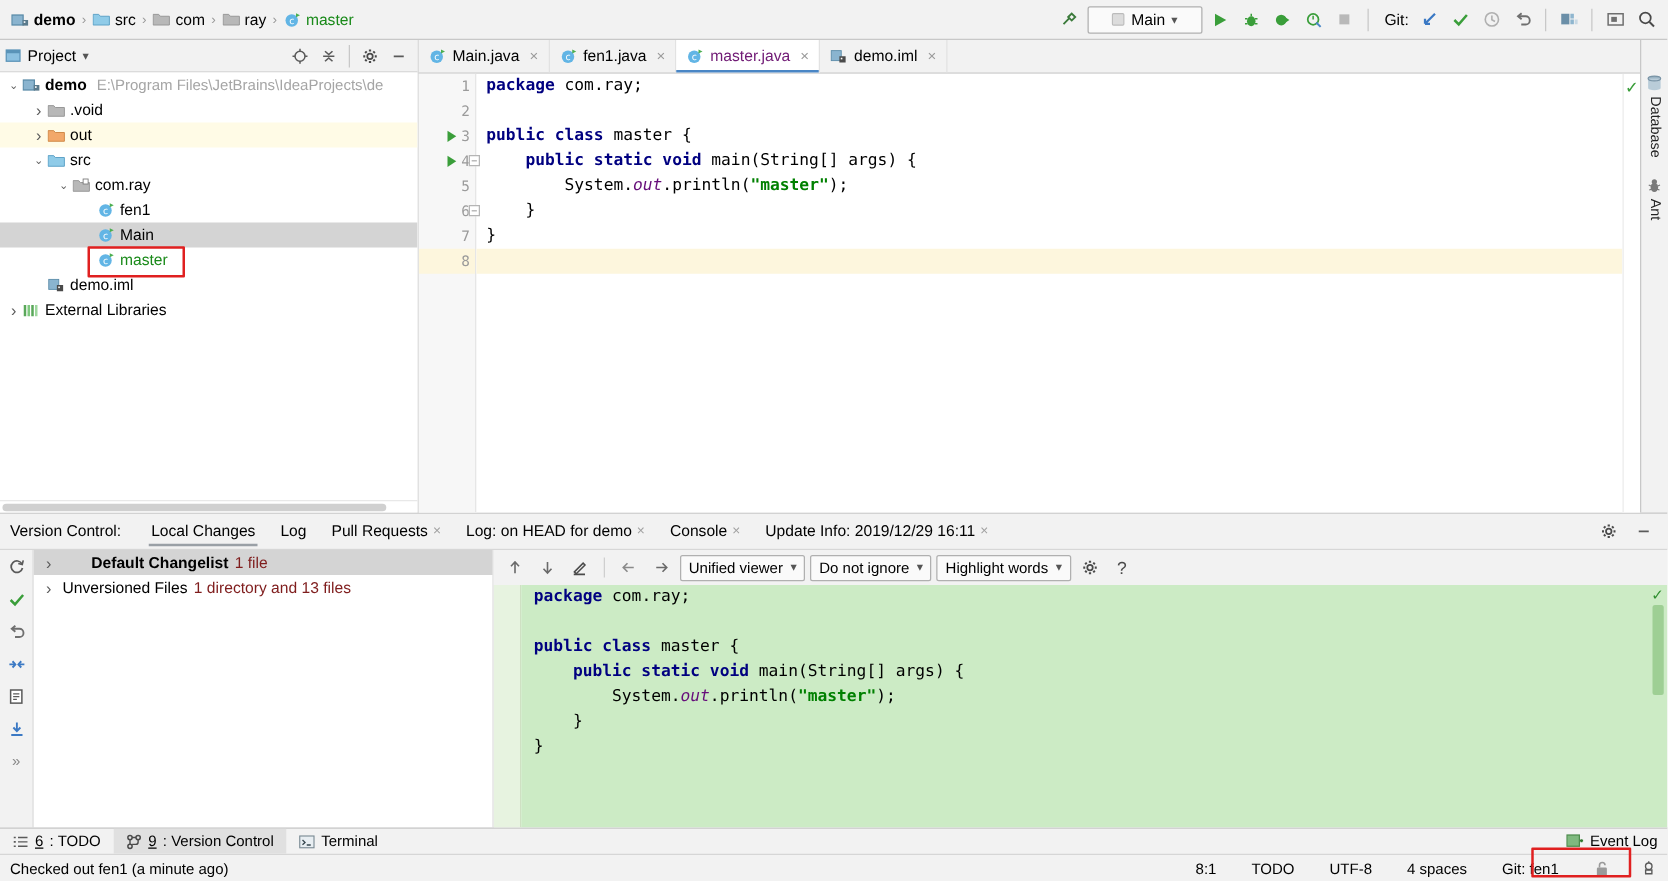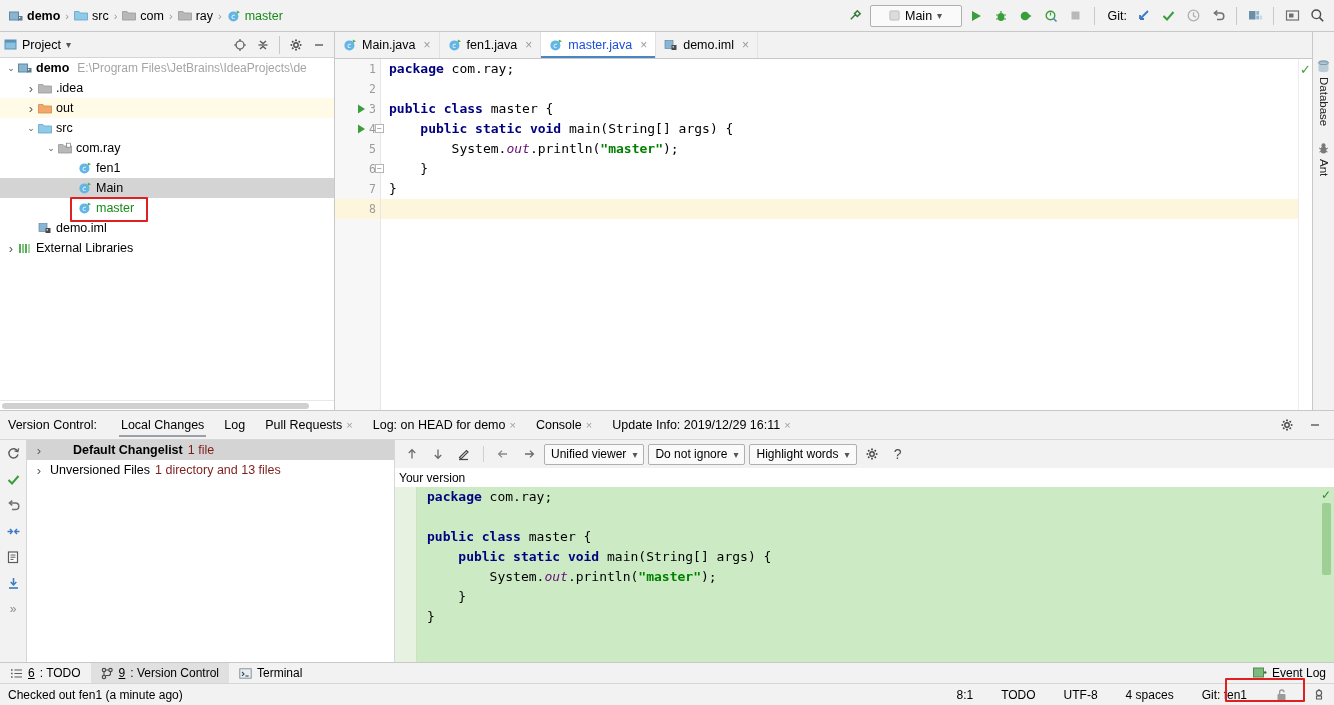--- a/index.html
+++ b/index.html
@@ -70,21 +70,21 @@
     pointer-events: none;
   }
   .hscroll-track { height: 10px; background: #fff; border-top: 1px solid #e8e8e8; position: relative; flex: 0 0 10px; }
   .hscroll-thumb { position: absolute; left: 2px; top: 2px; height: 6px; width: 307px; background: #d0d0d0; border-radius: 3px; }
 
   
   .etabs { height: 27px; display: flex; background: #f2f2f2; border-bottom: 1px solid #c8c8c8; flex: 0 0 27px; align-items: stretch; }
   .etab { display: flex; align-items: center; gap: 5px; padding: 0 8px; font-size: 12.5px; position: relative; border-right: 1px solid #e2e2e2; }
   .etab.active { background: #fff; }
   .etab.active::after { content:""; position:absolute; left:0; right:0; bottom:0; height:2px; background:#4a86c5; }
-  .etab .tab-label.green { color: #1d4ed8; }
+  .etab .tab-label.green { color: #701a75; }
   .etab .x { color: #9a9a9a; font-size: 12px; margin-left: 3px; }
 
   
   .editor { flex: 1; display: flex; background: #fff; min-height: 0; position: relative; overflow: hidden; }
   .gutter {
     width: 46px; background: #f7f7f7; border-right: 1px solid #e6e6e6;
     flex: 0 0 46px; position: relative;
   }
   .gline { height: 20px; display: flex; align-items: center; justify-content: flex-end;
            padding-right: 4px; color: #9b9b9b; font-family: "DejaVu Sans Mono", monospace; font-size: 11.5px; }
@@ -371,21 +371,21 @@
             <span class="tlabel bold">demo</span>
             <span class="tpath">E:\Program Files\JetBrains\IdeaProjects\de</span>
           </div>
           <div class="trow" style="padding-left: 24px;">
             <span class="twist" style="font-size: 13px; line-height: 13px;">›</span>
             <span style="display: inline-flex; align-items: center;">
               <svg width="14" height="13" viewBox="0 0 14 13">
                 <path d="M0.5 2.5 H5 L6.2 4 H13.5 V11 H0.5 Z" fill="#b8b8b8" stroke="#989898" stroke-width="0.8"></path>
               </svg>
             </span>
-            <span class="tlabel">.idea</span>
+            <span class="tlabel">.void</span>
           </div>
           <div class="trow band-yellow" style="padding-left: 24px;">
             <span class="twist" style="font-size: 13px; line-height: 13px;">›</span>
             <span style="display: inline-flex; align-items: center;">
               <svg width="14" height="13" viewBox="0 0 14 13">
                 <path d="M0.5 2.5 H5 L6.2 4 H13.5 V11 H0.5 Z" fill="#f2a86a" stroke="#d08a4a" stroke-width="0.8"></path>
               </svg>
             </span>
             <span class="tlabel">out</span>
           </div>
@@ -751,21 +751,20 @@
                   <path d="M10.8 7 H12.4"></path>
                   <path d="M3.2 3.2 L4.3 4.3"></path>
                   <path d="M9.7 9.7 L10.8 10.8"></path>
                   <path d="M10.8 3.2 L9.7 4.3"></path>
                   <path d="M4.3 9.7 L3.2 10.8"></path>
                 </g>
               </svg>
           </span>
           <span class="icon-btn" style="color:#4a4a4a;font-size:14px;">?</span>
         </div>
-        <div class="your-version">Your version</div>
         <div class="diff-code">
           <div class="diff-gutter"></div>
           <div class="diff-text" id="difftext">
               <div class="cline"><span class="kw">package</span><span> com.ray;</span></div>
               <div class="cline"><span></span></div>
               <div class="cline"><span class="kw">public class</span><span> master {</span></div>
               <div class="cline"><span>    </span><span class="kw">public static void</span><span> main(String[] args) {</span></div>
               <div class="cline"><span>        System.</span><span class="fld">out</span><span>.println(</span><span class="str">"master"</span><span>);</span></div>
               <div class="cline"><span>    }</span></div>
               <div class="cline"><span>}</span></div>

